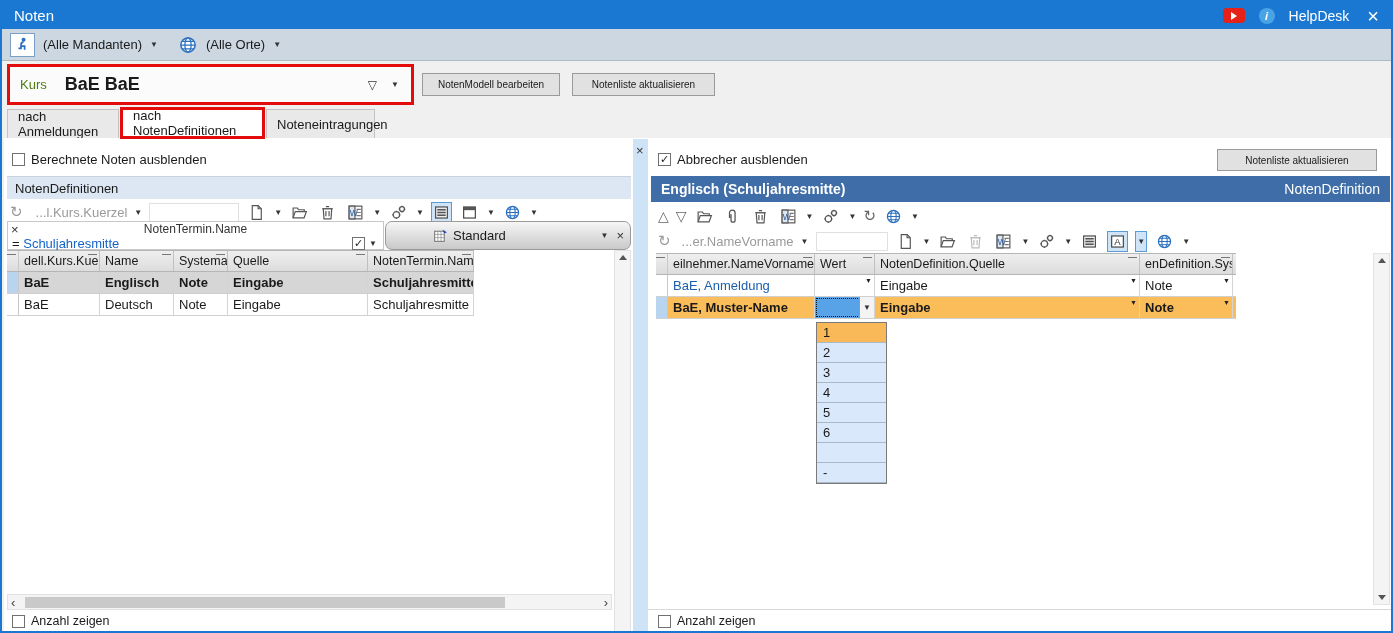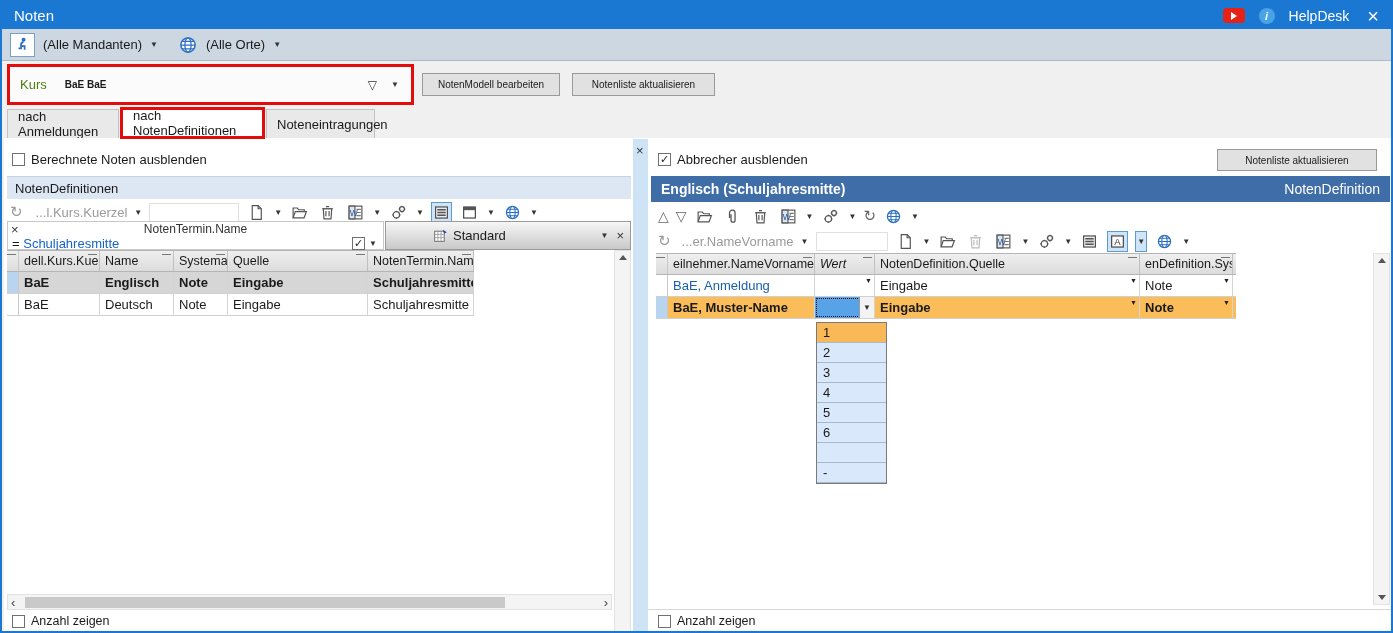--- a/index.html
+++ b/index.html
@@ -26,21 +26,21 @@
             display:flex; align-items:center; padding:0 8px; }
   .person-box { width:25px; height:24px; background:#fff; border:1px solid #7aa0c8; display:flex;
                 align-items:center; justify-content:center; margin-right:8px; }
   .ctx-label { margin-right:8px; }
   .dd { font-size:8px; color:#333; }
   .ctx-dd { margin-right:20px; }
   .globe-wrap { margin-right:8px; display:flex; align-items:center; }
   
   .red-box { border:3px solid #e30b0b; background:#fbfbfb; display:flex; align-items:center; }
   .kurs-label { color:#4d7c0f; margin:0 18px 0 10px; }
-  .kurs-value { font-weight:bold; font-size:10px; }
+  .kurs-value { font-weight:bold; font-size:18px; }
   .btn { background:#e1e1e1; border:1px solid #9a9a9a; display:flex; align-items:center;
          justify-content:center; font-size:10px; }
   
   .tab { position:absolute; top:107px; height:29px; display:flex; align-items:center; padding:0 10px;
          background:#e9e9e9; border:1px solid #c3c3c3; border-bottom:none; }
   .tab.active { background:#fff; border:3px solid #e30b0b; height:32px; top:105px; z-index:3; }
   
   .panel-header-lt { background:#dde7f3; border-top:1px solid #c5d3e2; display:flex; align-items:center;
                      padding-left:8px; }
   .panel-header-rt { background:#3e6da7; color:#fff; display:flex; align-items:center; padding:0 10px; }
@@ -258,21 +258,21 @@
     <div class="abs filter-box" style="left:3px; top:82px; width:377px; height:29px;">
       <span class="small-x" style="position:absolute; left:3px; top:0;">×</span>
       <div class="filter-col" style="margin-top:0;">NotenTermin.Name</div>
       <div style="display:flex; align-items:center; padding-left:4px;">
         <span>=</span>&nbsp;
         <span class="filter-val">Schuljahresmitte</span>
         <span style="margin-left:auto; margin-right:4px;" class="cb">✓</span>
         <span class="dd" style="margin-right:6px;">▼</span>
       </div>
     </div>
-    <div class="abs std-bar" style="left:381px; top:82px; width:246px; height:29px;">
+    <div class="abs std-bar" style="left:381px; top:82px; width:246px; height:29px;border-radius:7px;">
       <span style="margin-left:46px; display:flex;">
           <svg class="ic" viewBox="0 0 16 16">
             <use href="#i-tableplus"></use>
           </svg>
         </span>
       <span style="margin-left:4px;">Standard</span>
       <span class="dd" style="margin-left:auto; margin-right:8px;">▼</span>
       <span class="small-x" style="margin-right:6px;">×</span>
     </div>
 
@@ -432,21 +432,21 @@
         </span>
       <span class="dd">▼</span>
     </div>
 
     <div class="abs" style="left:8px; top:114px; width:580px;">
       <div class="thead">
         <div class="th ind"></div>
         <div class="th" style="width:147px;text-align:right;">
             <span>eilnehmer.NameVorname</span>
           </div>
-        <div class="th" style="width:60px;font-style:italic;">Wert</div>
+        <div class="th" style="width:60px;">Wert</div>
         <div class="th" style="width:265px;">NotenDefinition.Quelle</div>
         <div class="th" style="width:93px;">enDefinition.Systematik</div>
       </div>
       <div class="trow">
         <div class="td ind"></div>
         <div class="td blue-text" style="width:147px;">BaE, Anmeldung</div>
         <div class="td" style="width:60px;">
             <span></span>
             <span class="cell-dd">▼</span>
           </div>

